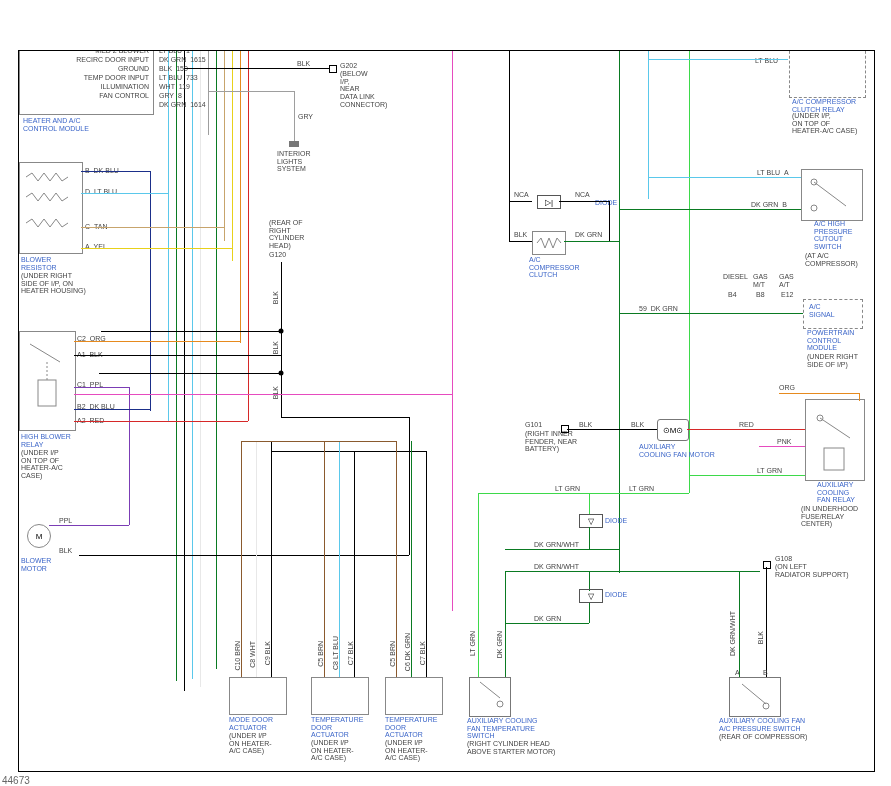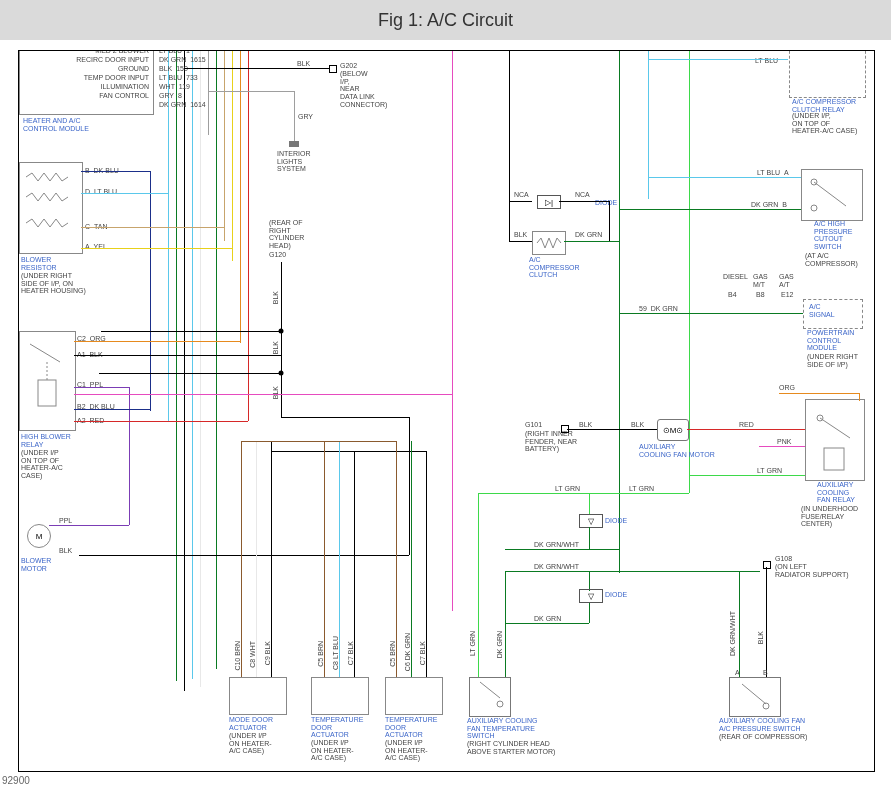--- a/index.html
+++ b/index.html
@@ -35,23 +35,20 @@
   .node { position:absolute; width:5px; height:5px; background:#000; border-radius:50%; transform:translate(-2.5px,-2.5px); }
   .diode-sym { border:1px solid #555; width:22px; height:12px; display:flex; align-items:center; justify-content:center; font-size:8px; }
   .sensor-box { border:1px solid #777; width:40px; height:38px; }
   .rot { writing-mode:vertical-rl; transform:rotate(180deg); }
   .motor { border:1px solid #777; width:30px; height:20px; display:flex; align-items:center; justify-content:center; font-size:8px; border-radius:3px; }
 </style>
 </head>
 <body>
 
 <div class="frame">
-  <div class="title-bar">
-    <span>Fig 1: A/C Circuit</span>
-  </div>
 
   <div class="canvas">
 
     <div class="v c-ltblu" style="left:149px; top:0; height:370px"></div>
     <div class="v c-dkgrn" style="left:157px; top:0; height:630px"></div>
     <div class="v c-blk" style="left:165px; top:0; height:640px"></div>
     <div class="v c-ltblu" style="left:173px; top:0; height:628px"></div>
     <div class="v c-wht" style="left:181px; top:0; height:636px"></div>
     <div class="v c-gry" style="left:189px; top:0; height:84px"></div>
     <div class="v c-dkgrn" style="left:197px; top:0; height:618px"></div>
@@ -374,14 +371,14 @@
           <line x1="12" y1="6" x2="36" y2="26" stroke="#888"></line>
           <circle cx="36" cy="28" r="3" fill="none" stroke="#888"></circle>
         </svg>
     </div>
     <div class="abs lbl lbl-blue" style="left:700px; top:666px">AUXILIARY COOLING FAN
 A/C PRESSURE SWITCH</div>
     <div class="abs lbl" style="left:700px; top:682px">(REAR OF COMPRESSOR)</div>
 
   </div>
 
-  <div class="pagenum">92900</div>
+  <div class="pagenum">44673</div>
 </div>
 
 </body></html>

